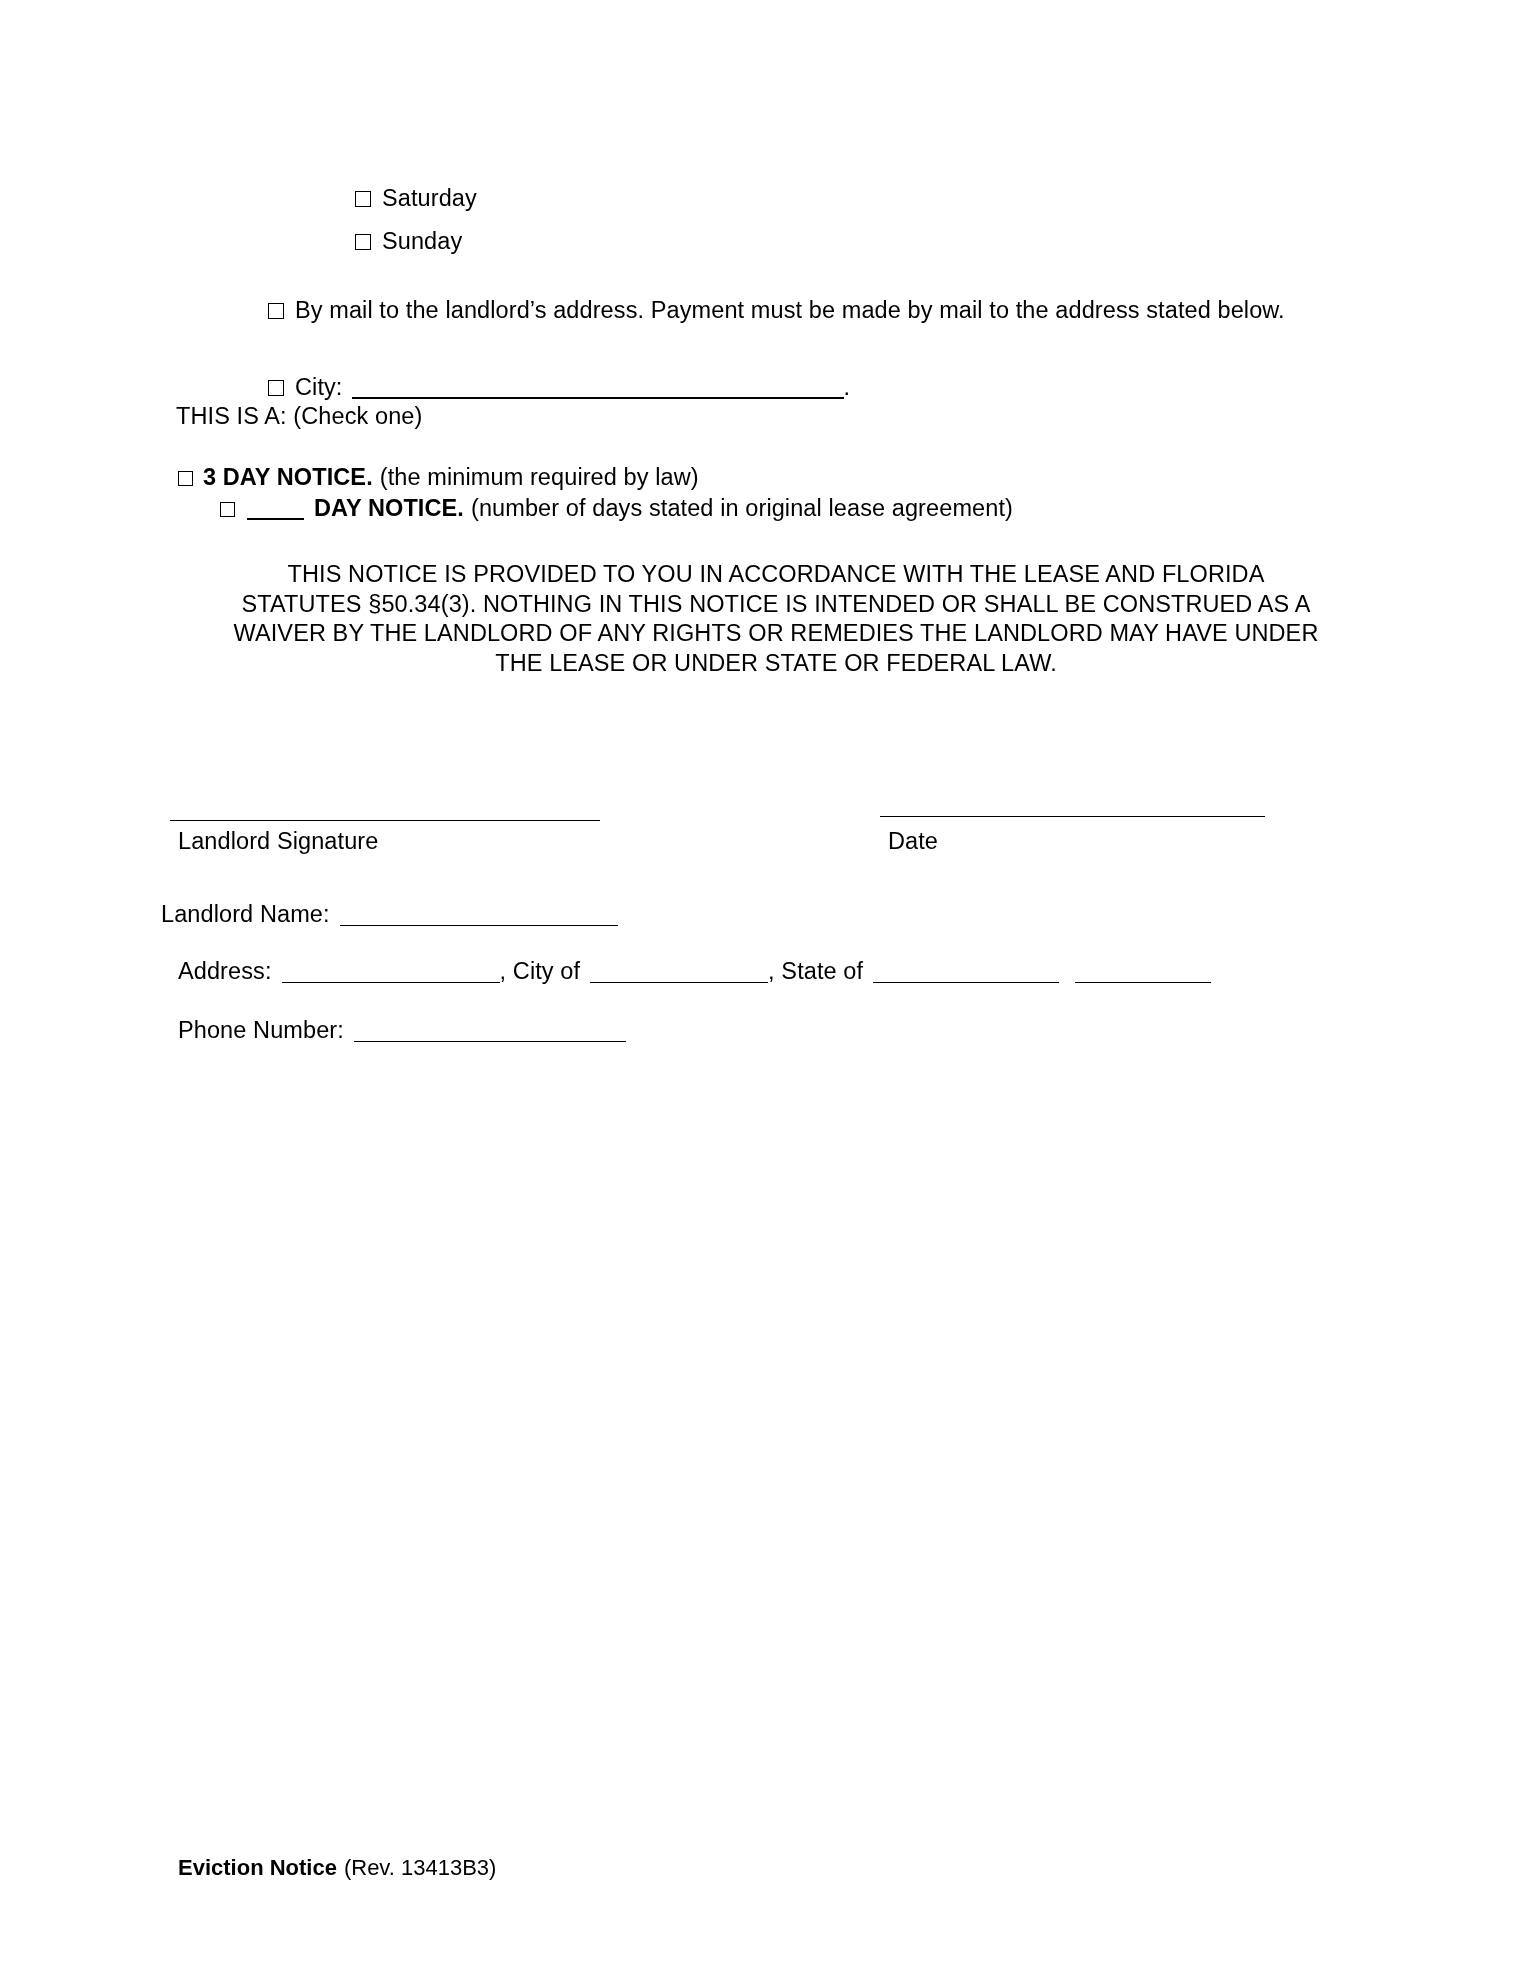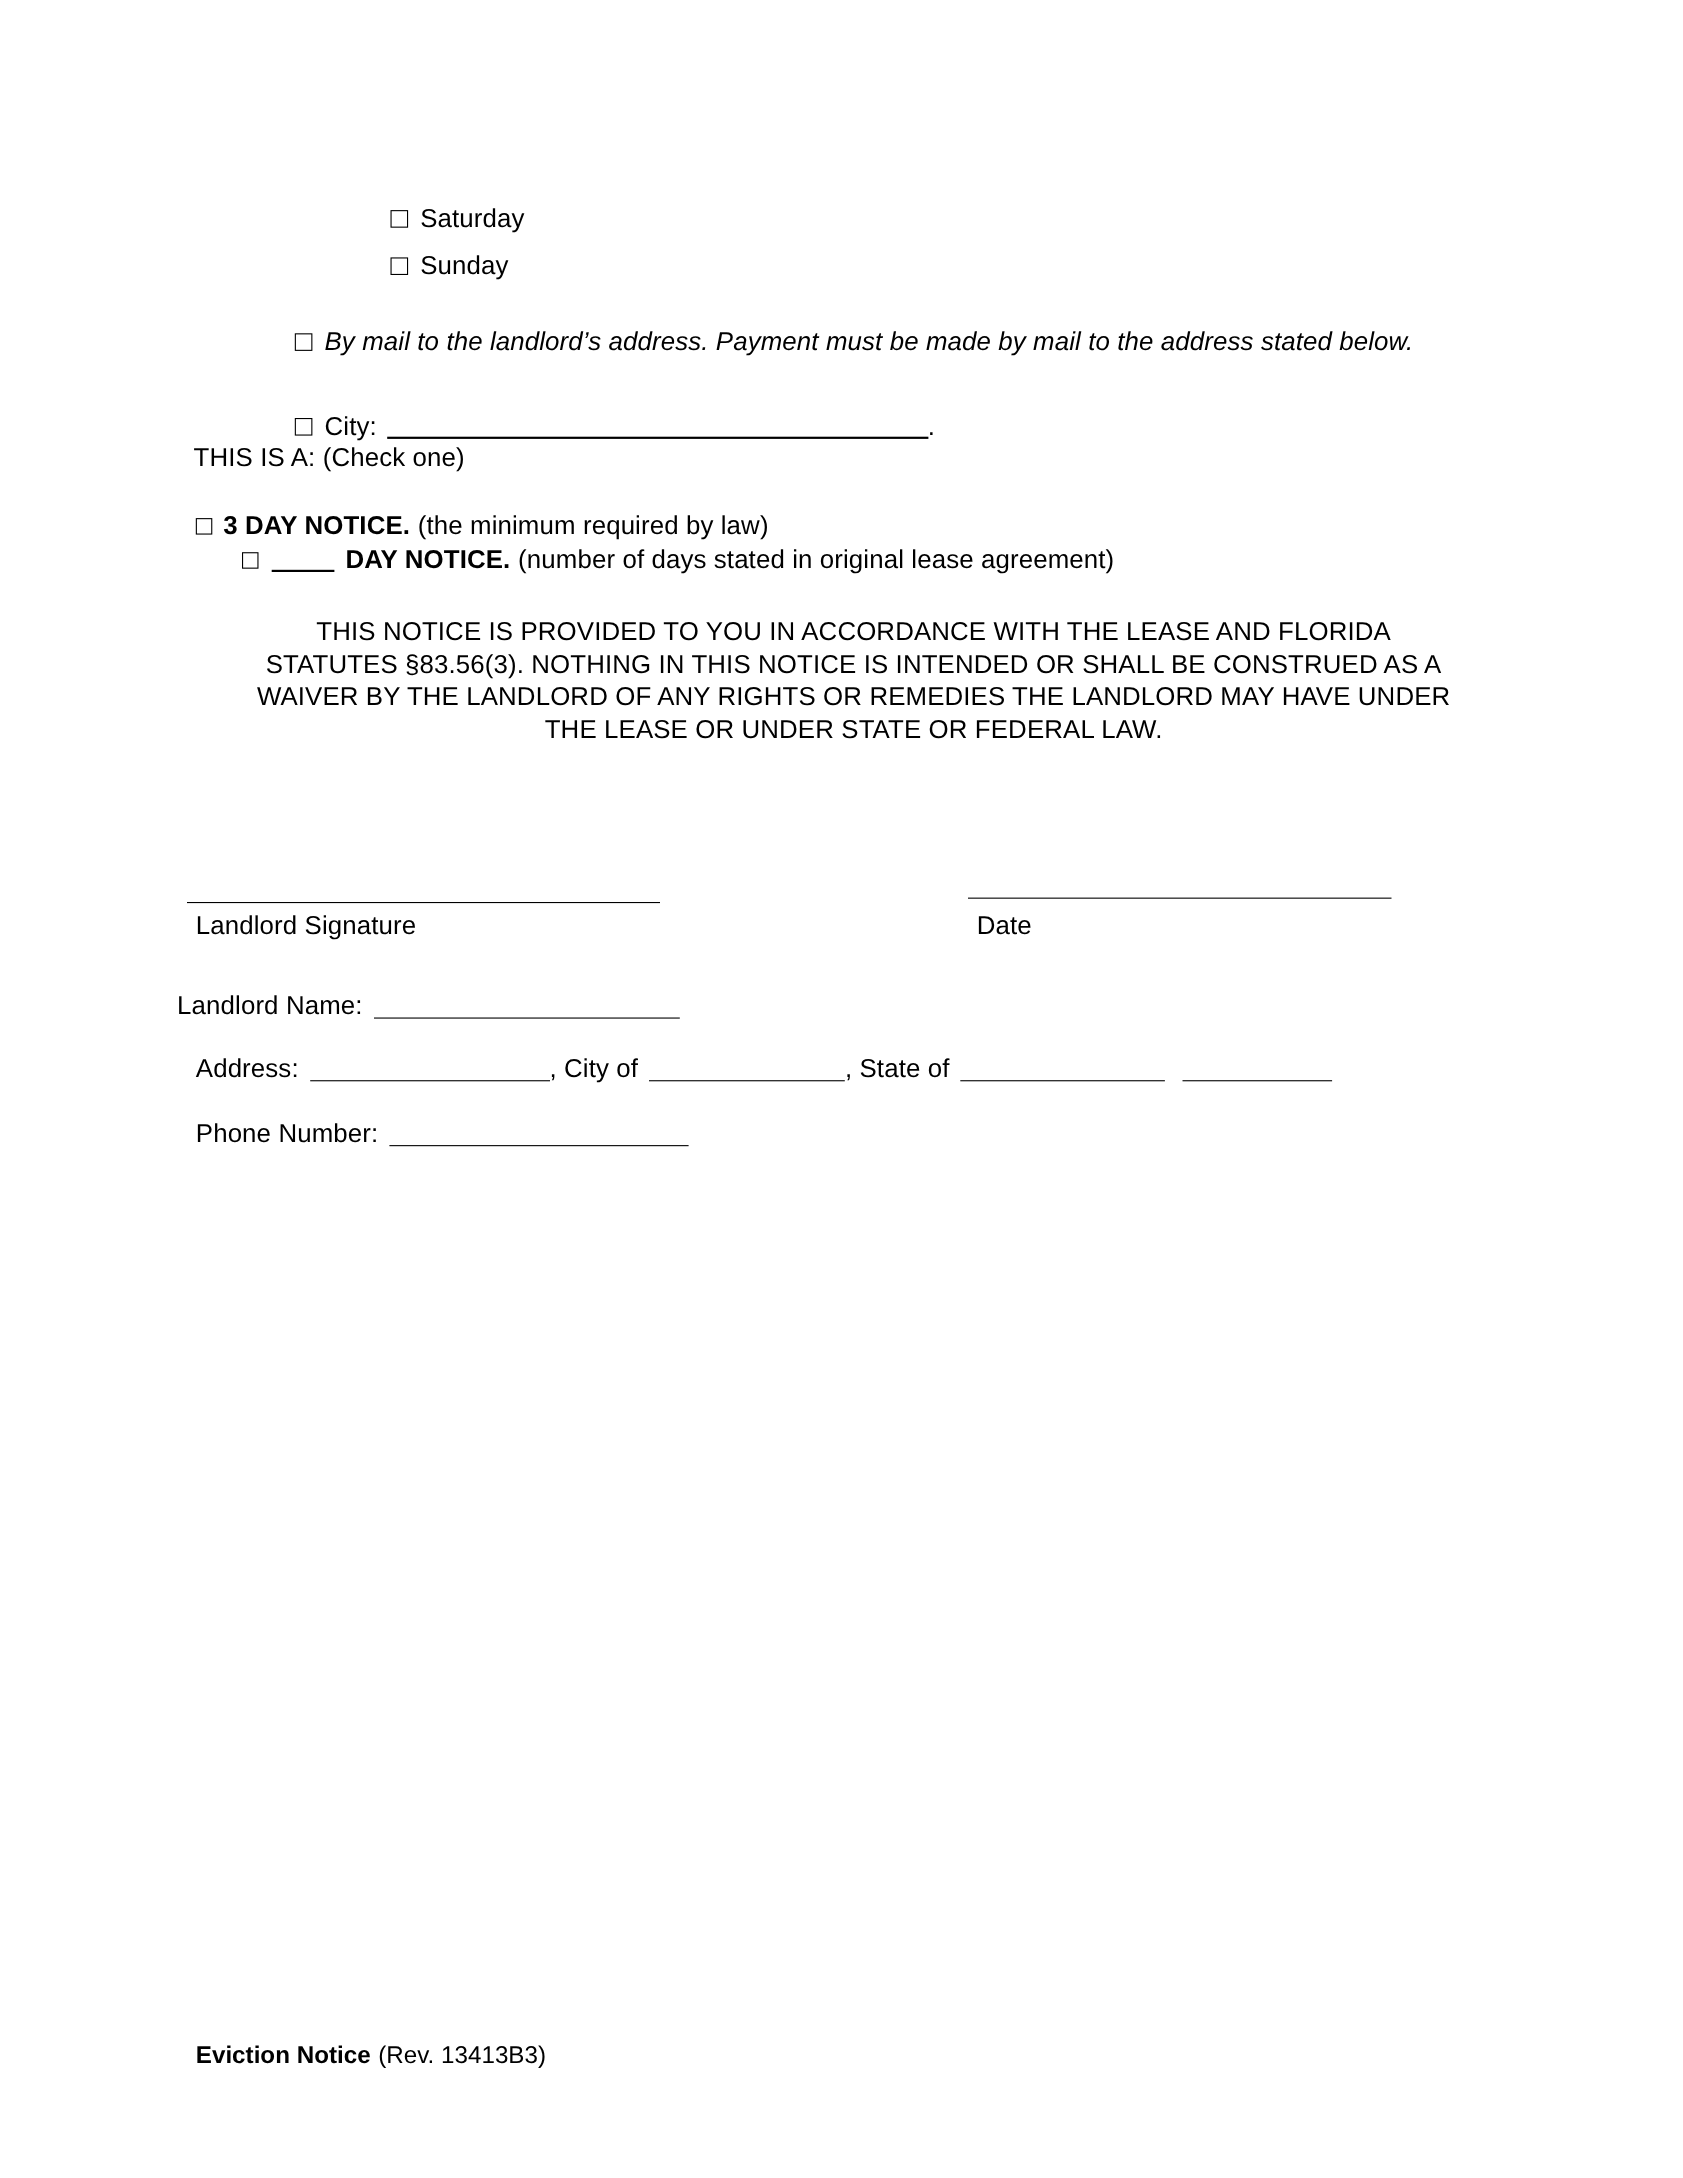--- a/index.html
+++ b/index.html
@@ -92,41 +92,41 @@
 <div class="page">
 
   <div class="t" style="left:355px; top:187px;">
     <span class="cb"></span><span>Saturday</span>
   </div>
 
   <div class="t" style="left:355px; top:230px;">
     <span class="cb"></span><span>Sunday</span>
   </div>
 
-  <div class="t" style="left:268px; top:299px;font-style:italic;">
+  <div class="t" style="left:268px; top:299px;">
     <span class="cb"></span><span>By mail to the landlord’s address. Payment must be made by mail to the address stated below.</span>
   </div>
 
   <div class="t" style="left:268px; top:376px;">
     <span class="cb"></span><span>City:</span><span class="rule" style="width:492px; margin-left:9px;"></span><span>.</span>
   </div>
 
   <div class="t" style="left:176px; top:405px;">THIS IS A: (Check one)</div>
 
   <div class="t" style="left:178px; top:466px;">
     <span class="cb-sm"></span><span class="b">3 DAY NOTICE.</span><span style="margin-left:7px;text-align:center;">(the minimum required by law)</span>
   </div>
 
   <div class="t" style="left:178px; top:497px;margin-left:42px;">
     <span class="cb-sm"></span><span class="rule" style="width:57px; margin:0 10px 0 2px;"></span><span class="b">DAY NOTICE.</span><span style="margin-left:7px;">(number of days stated in original lease agreement)</span>
   </div>
 
   <div class="para" style="left:176px; top:560px; width:1200px;text-align:center;">
     <div>THIS NOTICE IS PROVIDED TO YOU IN ACCORDANCE WITH THE LEASE AND FLORIDA</div>
-    <div>STATUTES §83.56(3). NOTHING IN THIS NOTICE IS INTENDED OR SHALL BE CONSTRUED AS A</div>
+    <div>STATUTES §50.34(3). NOTHING IN THIS NOTICE IS INTENDED OR SHALL BE CONSTRUED AS A</div>
     <div>WAIVER BY THE LANDLORD OF ANY RIGHTS OR REMEDIES THE LANDLORD MAY HAVE UNDER</div>
     <div>THE LEASE OR UNDER STATE OR FEDERAL LAW.</div>
   </div>
 
   <div class="sig-rule" style="left:170px; top:820px; width:430px;"></div>
   <div class="sig-rule" style="left:880px; top:816px; width:385px;"></div>
 
   <div class="t" style="left:178px; top:830px;">Landlord Signature</div>
   <div class="t" style="left:888px; top:830px;">Date</div>
 

